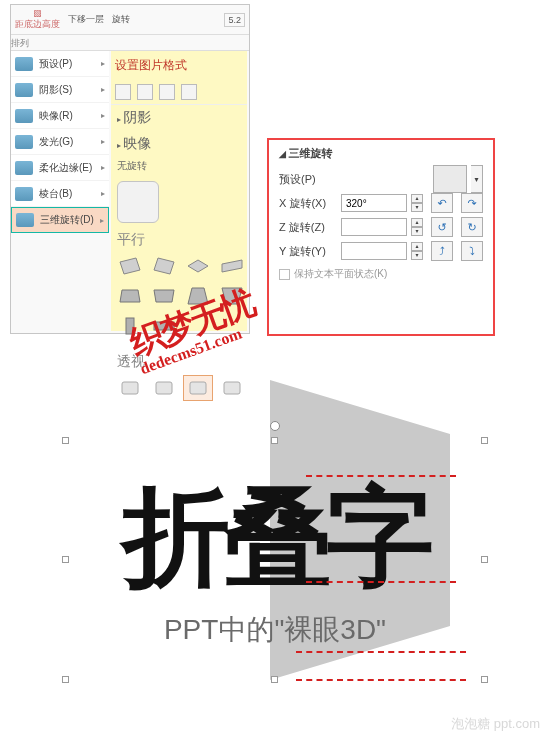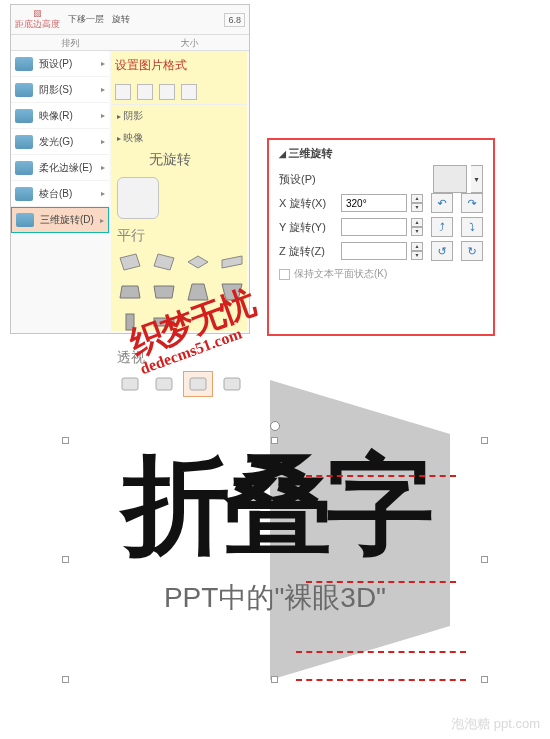--- a/index.html
+++ b/index.html
@@ -18,20 +18,21 @@
 .ribbon-top {
   height: 30px; display: flex; align-items: center;
   font-size: 10px; color: #555; padding: 2px 4px;
   border-bottom: 1px solid #ddd; gap: 8px;
 }
 .ribbon-top .grp { display: flex; flex-direction: column; align-items: center; font-size: 9px; }
 .ribbon-bottom {
   height: 16px; font-size: 9px; color: #888;
   display: flex; justify-content: space-around; border-bottom: 1px solid #ddd;
   padding-top: 2px;
+  flex-direction: column;
 }
 
 .effects-col {
   position: absolute; left: 0; top: 46px; width: 98px;
   background: #fff;
 }
 .eff-row {
   display: flex; align-items: center; height: 26px;
   padding: 0 4px; font-size: 10px; color: #444;
   border-bottom: 1px solid #f2f2f2;
@@ -43,23 +44,23 @@
 }
 .eff-arrow { margin-left: auto; color: #888; font-size: 8px; }
 
 .format-pane {
   position: absolute; left: 100px; top: 46px; right: 2px; bottom: 2px;
   background: #fef9c3;
 }
 .fp-title { color: #c0392b; font-size: 12px; padding: 6px 4px; }
 .fp-icons { display: flex; gap: 6px; padding: 4px; border-bottom: 1px solid #eee; }
 .fp-icons span { width: 16px; height: 16px; border: 1px solid #bbb; background: #f4f4f4; }
-.fp-sec { font-size: 10px; color: #666; padding: 4px 6px; }
+.fp-sec { font-size: 14px; color: #666; padding: 4px 6px; }
 .fp-sec::before { content: "▸ "; font-size: 8px; }
-.fp-norot { font-size: 14px; color: #666; padding: 2px 6px 6px; margin-left: 32px; }
+.fp-norot { font-size: 10px; color: #666; padding: 2px 6px 6px; }
 .preset-big {
   width: 42px; height: 42px; margin: 2px 6px 8px;
   border: 1px solid #c4c4c4; border-radius: 6px; background: #f2f2f2;
 }
 .preset-label { font-size: 14px; color: #888; padding: 0 6px 4px; }
 .preset-grid {
   display: grid; grid-template-columns: repeat(4, 30px);
   gap: 4px; padding: 0 4px;
 }
 .preset-grid .p {
@@ -128,39 +129,39 @@
   border: 1px dashed transparent;
 }
 .h { position: absolute; width: 7px; height: 7px; background: #fff; border: 1px solid #999; }
 .h.tl { left: -4px; top: -4px; } .h.tr { right: -4px; top: -4px; }
 .h.bl { left: -4px; bottom: -4px; } .h.br { right: -4px; bottom: -4px; }
 .h.tm { left: 50%; top: -4px; margin-left: -4px; }
 .h.bm { left: 50%; bottom: -4px; margin-left: -4px; }
 .h.ml { left: -4px; top: 50%; margin-top: -4px; }
 .h.mr { right: -4px; top: 50%; margin-top: -4px; }
 .rot-handle { position: absolute; left: 50%; top: -20px; width: 10px; height: 10px; margin-left: -5px; border: 1px solid #888; border-radius: 50%; background: #fff; }
-.bigtxt { font-size: 108px; font-weight: 900; letter-spacing: -6px; line-height: 1; color: #111; padding-top: 10px; text-align: center; }
+.bigtxt { font-size: 108px; font-weight: 900; letter-spacing: -6px; line-height: 1; color: #111; padding-top: 10px; text-align: center; margin-top: 32px; }
 .subtxt { font-size: 28px; color: #6a6a6a; text-align: center; margin-top: 20px; }
 .red-dash { border: none; border-top: 2px dashed #d41f1f; position: absolute; }
 
 .footer { position: absolute; right: 10px; bottom: 6px; font-size: 13px; color: #d8d8d8; }
 </style>
 </head>
 <body>
 
 <div class="left-area">
   <div class="ribbon-top">
     <span class="grp" style="color:#c66;">▧ <span>距底边高度</span></span>
     <span class="grp">
         <span>下移一层</span>
       </span>
     <span class="grp">
         <span>旋转</span>
       </span>
-    <span class="grp" style="margin-left:auto;border:1px solid #ccc;padding:1px 3px;">6.8</span>
+    <span class="grp" style="margin-left:auto;border:1px solid #ccc;padding:1px 3px;">5.2</span>
   </div>
   <div class="ribbon-bottom">
     <span>排列</span>
     <span>大小</span>
   </div>
 
   <div class="effects-col">
     <div class="eff-row">
         <span class="eff-icon"></span>
         <span>预设(P)</span>
@@ -300,38 +301,38 @@
     <span class="rot-label">X 旋转(X)</span>
     <input class="rot-input" value="320°" style="">
     <div class="spin">
         <i>▴</i>
         <i>▾</i>
       </div>
     <div class="rot-btn">↶</div>
     <div class="rot-btn">↷</div>
   </div>
   <div class="rot-row">
+    <span class="rot-label">Z 旋转(Z)</span>
+    <input class="rot-input" value="" style="">
+    <div class="spin">
+        <i>▴</i>
+        <i>▾</i>
+      </div>
+    <div class="rot-btn">↺</div>
+    <div class="rot-btn">↻</div>
+  </div>
+  <div class="rot-row">
     <span class="rot-label">Y 旋转(Y)</span>
     <input class="rot-input" value="" style="">
     <div class="spin">
         <i>▴</i>
         <i>▾</i>
       </div>
     <div class="rot-btn">⤴</div>
     <div class="rot-btn">⤵</div>
-  </div>
-  <div class="rot-row">
-    <span class="rot-label">Z 旋转(Z)</span>
-    <input class="rot-input" value="" style="">
-    <div class="spin">
-        <i>▴</i>
-        <i>▾</i>
-      </div>
-    <div class="rot-btn">↺</div>
-    <div class="rot-btn">↻</div>
   </div>
   <div class="chk-row">
     <span class="chk"></span>
     <span>保持文本平面状态(K)</span>
   </div>
 </div>
 
 <div class="watermark">
   <div class="big">织梦无忧</div>
   <div class="url">dedecms51.com</div>

